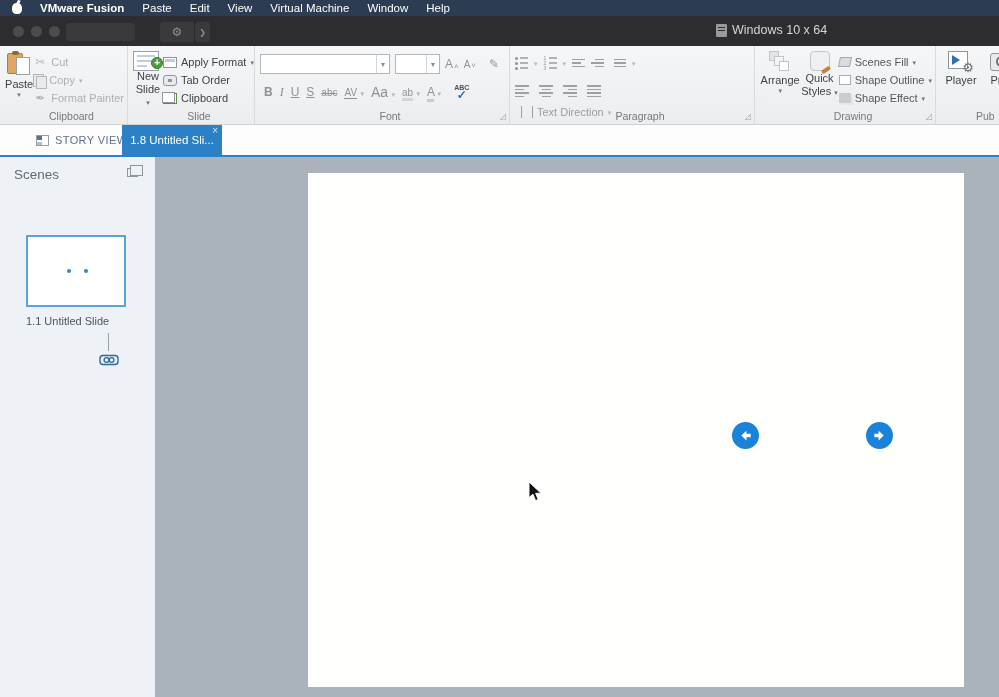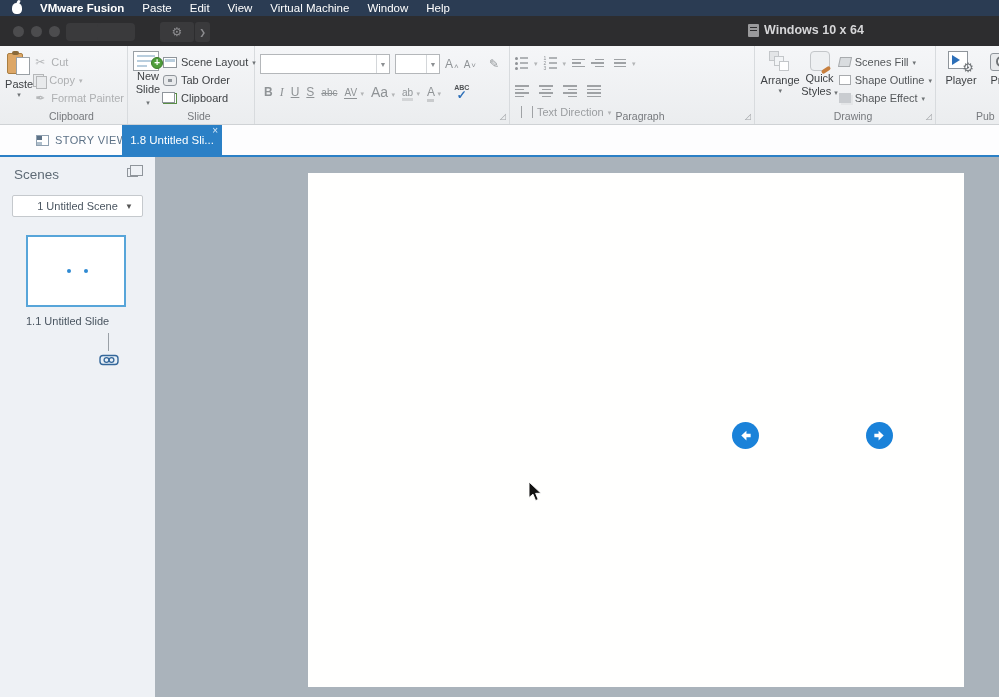--- a/index.html
+++ b/index.html
@@ -14,22 +14,22 @@
   .apple::before { content:""; position:absolute; top:-3px; left:5px; width:3px; height:4px; background:#fff; border-radius:60% 0 60% 0; transform:rotate(20deg); }
   .menubar .app-name { font-weight:bold; }
   .menubar .mitem { cursor:default; }
 
   
   .titlebar { position:absolute; top:16px; left:0; width:999px; height:30px; background:#2d2d2f; }
   .tl-dot { position:absolute; top:10px; width:11px; height:11px; border-radius:50%; background:#4c4c4e; }
   .tb-btn { position:absolute; top:7px; height:18px; background:#3a3a3c; border-radius:4px; }
   .tb-tool { position:absolute; top:6px; height:20px; background:#3a3a3c; border-radius:3px; color:#8d8d90;
              display:flex; align-items:center; justify-content:center; font-size:12px; }
-  .vm-title { position:absolute; top:7px; left:748px; display:flex; align-items:center; gap:5px;
-              color:#d6d6d8; font-size:12.5px; font-weight:700; }
+  .vm-title { position:absolute; top:7px; left:716px; display:flex; align-items:center; gap:5px;
+              color:#d6d6d8; font-size:12.5px; font-weight:400; }
   .vm-doc-icon { width:11px; height:13px; background:#9a9a9c; border-radius:1px; position:relative; }
   .vm-doc-icon::after { content:""; position:absolute; left:2px; top:3px; width:7px; height:1.5px; background:#2d2d2f; box-shadow:0 3px 0 #2d2d2f; }
 
   
   .ribbon { position:absolute; top:46px; left:0; width:999px; height:79px;
             background:linear-gradient(#f5f6f8,#ebedef); border-bottom:1px solid #cfd2d5;
             display:flex; overflow:hidden; }
   .rgroup { position:relative; height:100%; border-right:1px solid #d8dbde; padding:5px 3px 16px 5px; flex:none; }
   .rgroup-label { position:absolute; bottom:2px; left:16px; right:0; text-align:center; font-size:10.5px; color:#76797d; }
   .launcher { position:absolute; bottom:3px; right:3px; font-size:8px; color:#9fa2a5; line-height:8px; }
@@ -215,21 +215,21 @@
                 <i style="top:13px; width:10px"></i>
               </i>
             <i class="ns-plus">+</i>
           </span>
           <span class="blabel">New</span>
           <span class="blabel"><span>Slide</span> <span class="caret">▾</span></span>
         </div>
         <div style="display:flex; flex-direction:column; margin-top:2px;">
           <div class="smallrow">
             <span class="mini-icon layout"></span>
-            <span>Scene Layout</span>
+            <span>Apply Format</span>
             <span class="caret">▾</span>
           </div>
           <div class="smallrow">
             <span class="mini-icon taborder"></span>
             <span>Tab Order</span>
           </div>
           <div class="smallrow">
             <span class="mini-icon duplicate"></span>
             <span>Clipboard</span>
           </div>
@@ -266,20 +266,21 @@
         <span class="f-abc">abc</span>
         <span><span class="f-av">AV</span> <span class="caret dis">▾</span></span>
         <span><span style="font-size:14px">Aa</span> <span class="caret dis">▾</span></span>
         <span><span style="font-size:10px; border-bottom:3px solid #d3d5d7">ab</span> <span class="caret dis">▾</span></span>
         <span><span style="border-bottom:3px solid #c9cbcd">A</span> <span class="caret dis">▾</span></span>
         <span class="spell" style="margin-left:6px">
           <span>ABC</span>
           <span class="chk">✓</span>
         </span>
       </div>
+      <div class="rgroup-label">Font</div>
       <span class="launcher">◿</span>
     </div>
 
     <div class="rgroup" style="width:245px">
       <div class="para-left">
         <div class="icon-row">
           <span class="list-ic">
             <span class="li">
                 <span class="b"></span>
                 <span class="l"></span>
@@ -440,24 +441,20 @@
       <span>1.8 Untitled Sli...</span>
       <span class="tab-close">×</span>
     </div>
   </div>
 
   <div class="content">
 
     <div class="sidebar">
       <div class="sb-title">Scenes</div>
       <span class="cascade-icon"></span>
-      <div class="scene-select">
-        <span>1 Untitled Scene</span>
-        <span class="sel-caret">▼</span>
-      </div>
       <div class="thumb">
         <span class="dot" style="left:39px; top:32px"></span>
         <span class="dot" style="left:56px; top:32px"></span>
       </div>
       <div class="thumb-label">1.1 Untitled Slide</div>
       <div class="conn-line"></div>
       <svg class="link-badge" width="20" height="12" viewBox="0 0 20 12">
         <rect x="1" y="1.5" width="18" height="9" rx="3" fill="#e8f0f7" stroke="#34679a" stroke-width="1.4"></rect>
         <circle cx="7.5" cy="6" r="2.4" fill="none" stroke="#34679a" stroke-width="1.3"></circle>
         <circle cx="12.5" cy="6" r="2.4" fill="none" stroke="#34679a" stroke-width="1.3"></circle>

